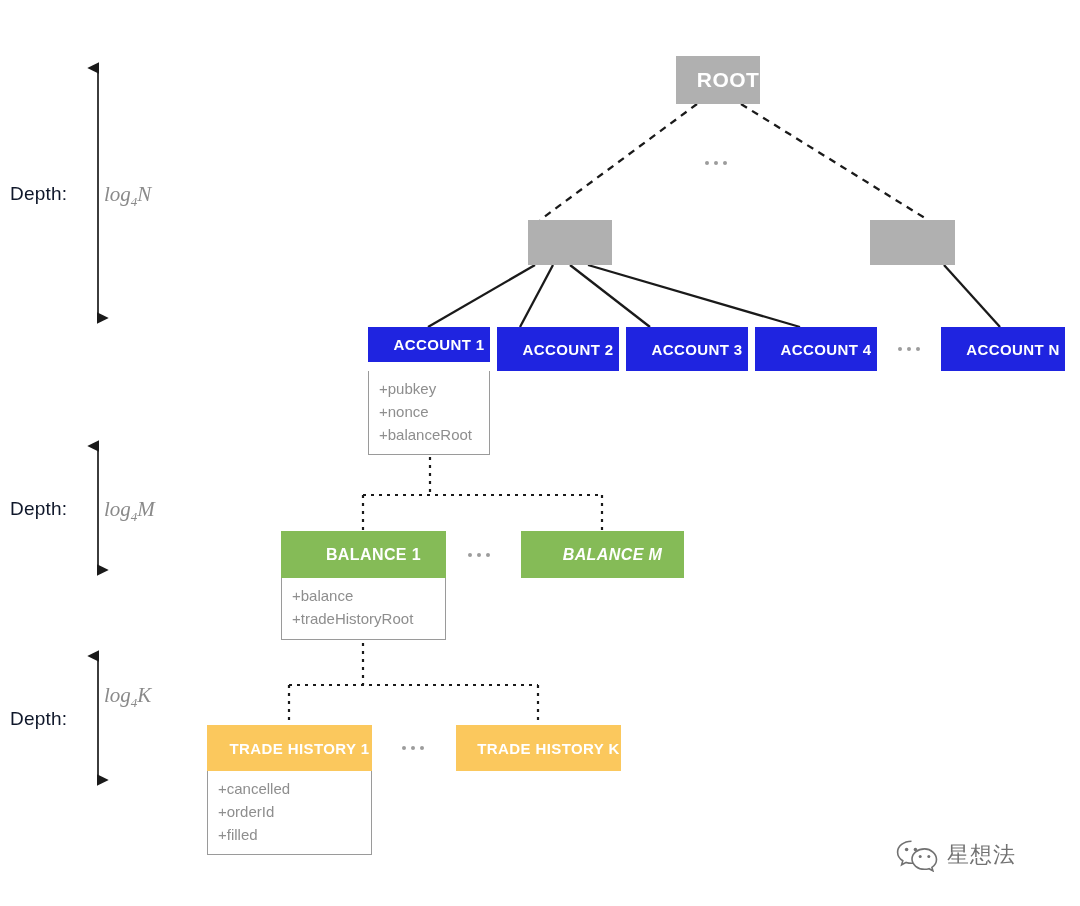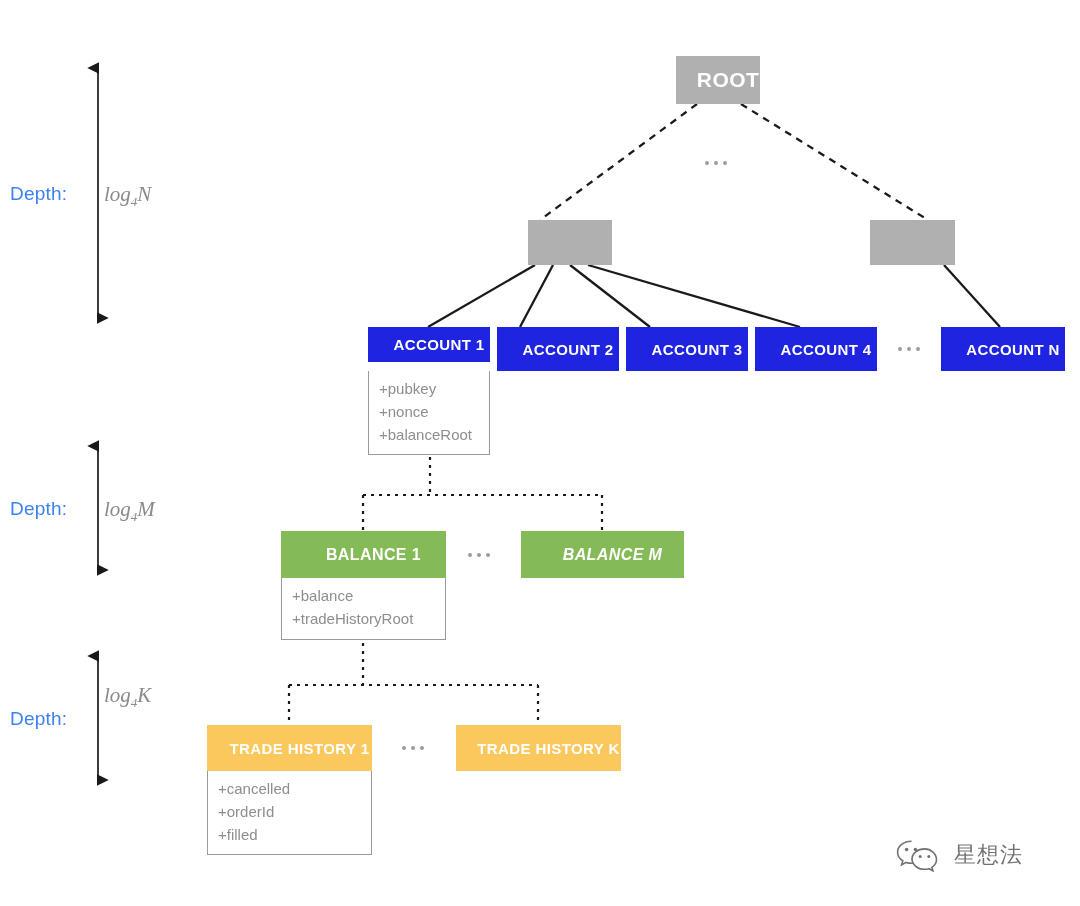--- a/index.html
+++ b/index.html
@@ -22,21 +22,21 @@
     left: 0;
     top: 0;
     width: 1080px;
     height: 906px;
     pointer-events: none;
   }
 
   
   .depth-label {
     position: absolute;
-    color: #3b82f6;
+    color: #0f172a;
     font-size: 19px;
     font-family: "Liberation Sans", sans-serif;
     white-space: nowrap;
     letter-spacing: .2px;
   }
   .depth-expr {
     position: absolute;
     color: #8a8a8a;
     font-family: "Liberation Serif", serif;
     font-style: italic;
@@ -105,21 +105,21 @@
     background: #9c9c9c;
   }
 
   
   #watermark {
     position: absolute;
     left: 896px;
     top: 838px;
     display: flex;
     align-items: center;
-    gap: 14px;
+    gap: 7px;
     opacity: .72;
   }
   #watermark .wm-text {
     color: #3b3b3b;
     font-size: 22px;
     font-family: "DejaVu Sans", sans-serif;
     letter-spacing: 1px;
   }
 </style>
 </head>

